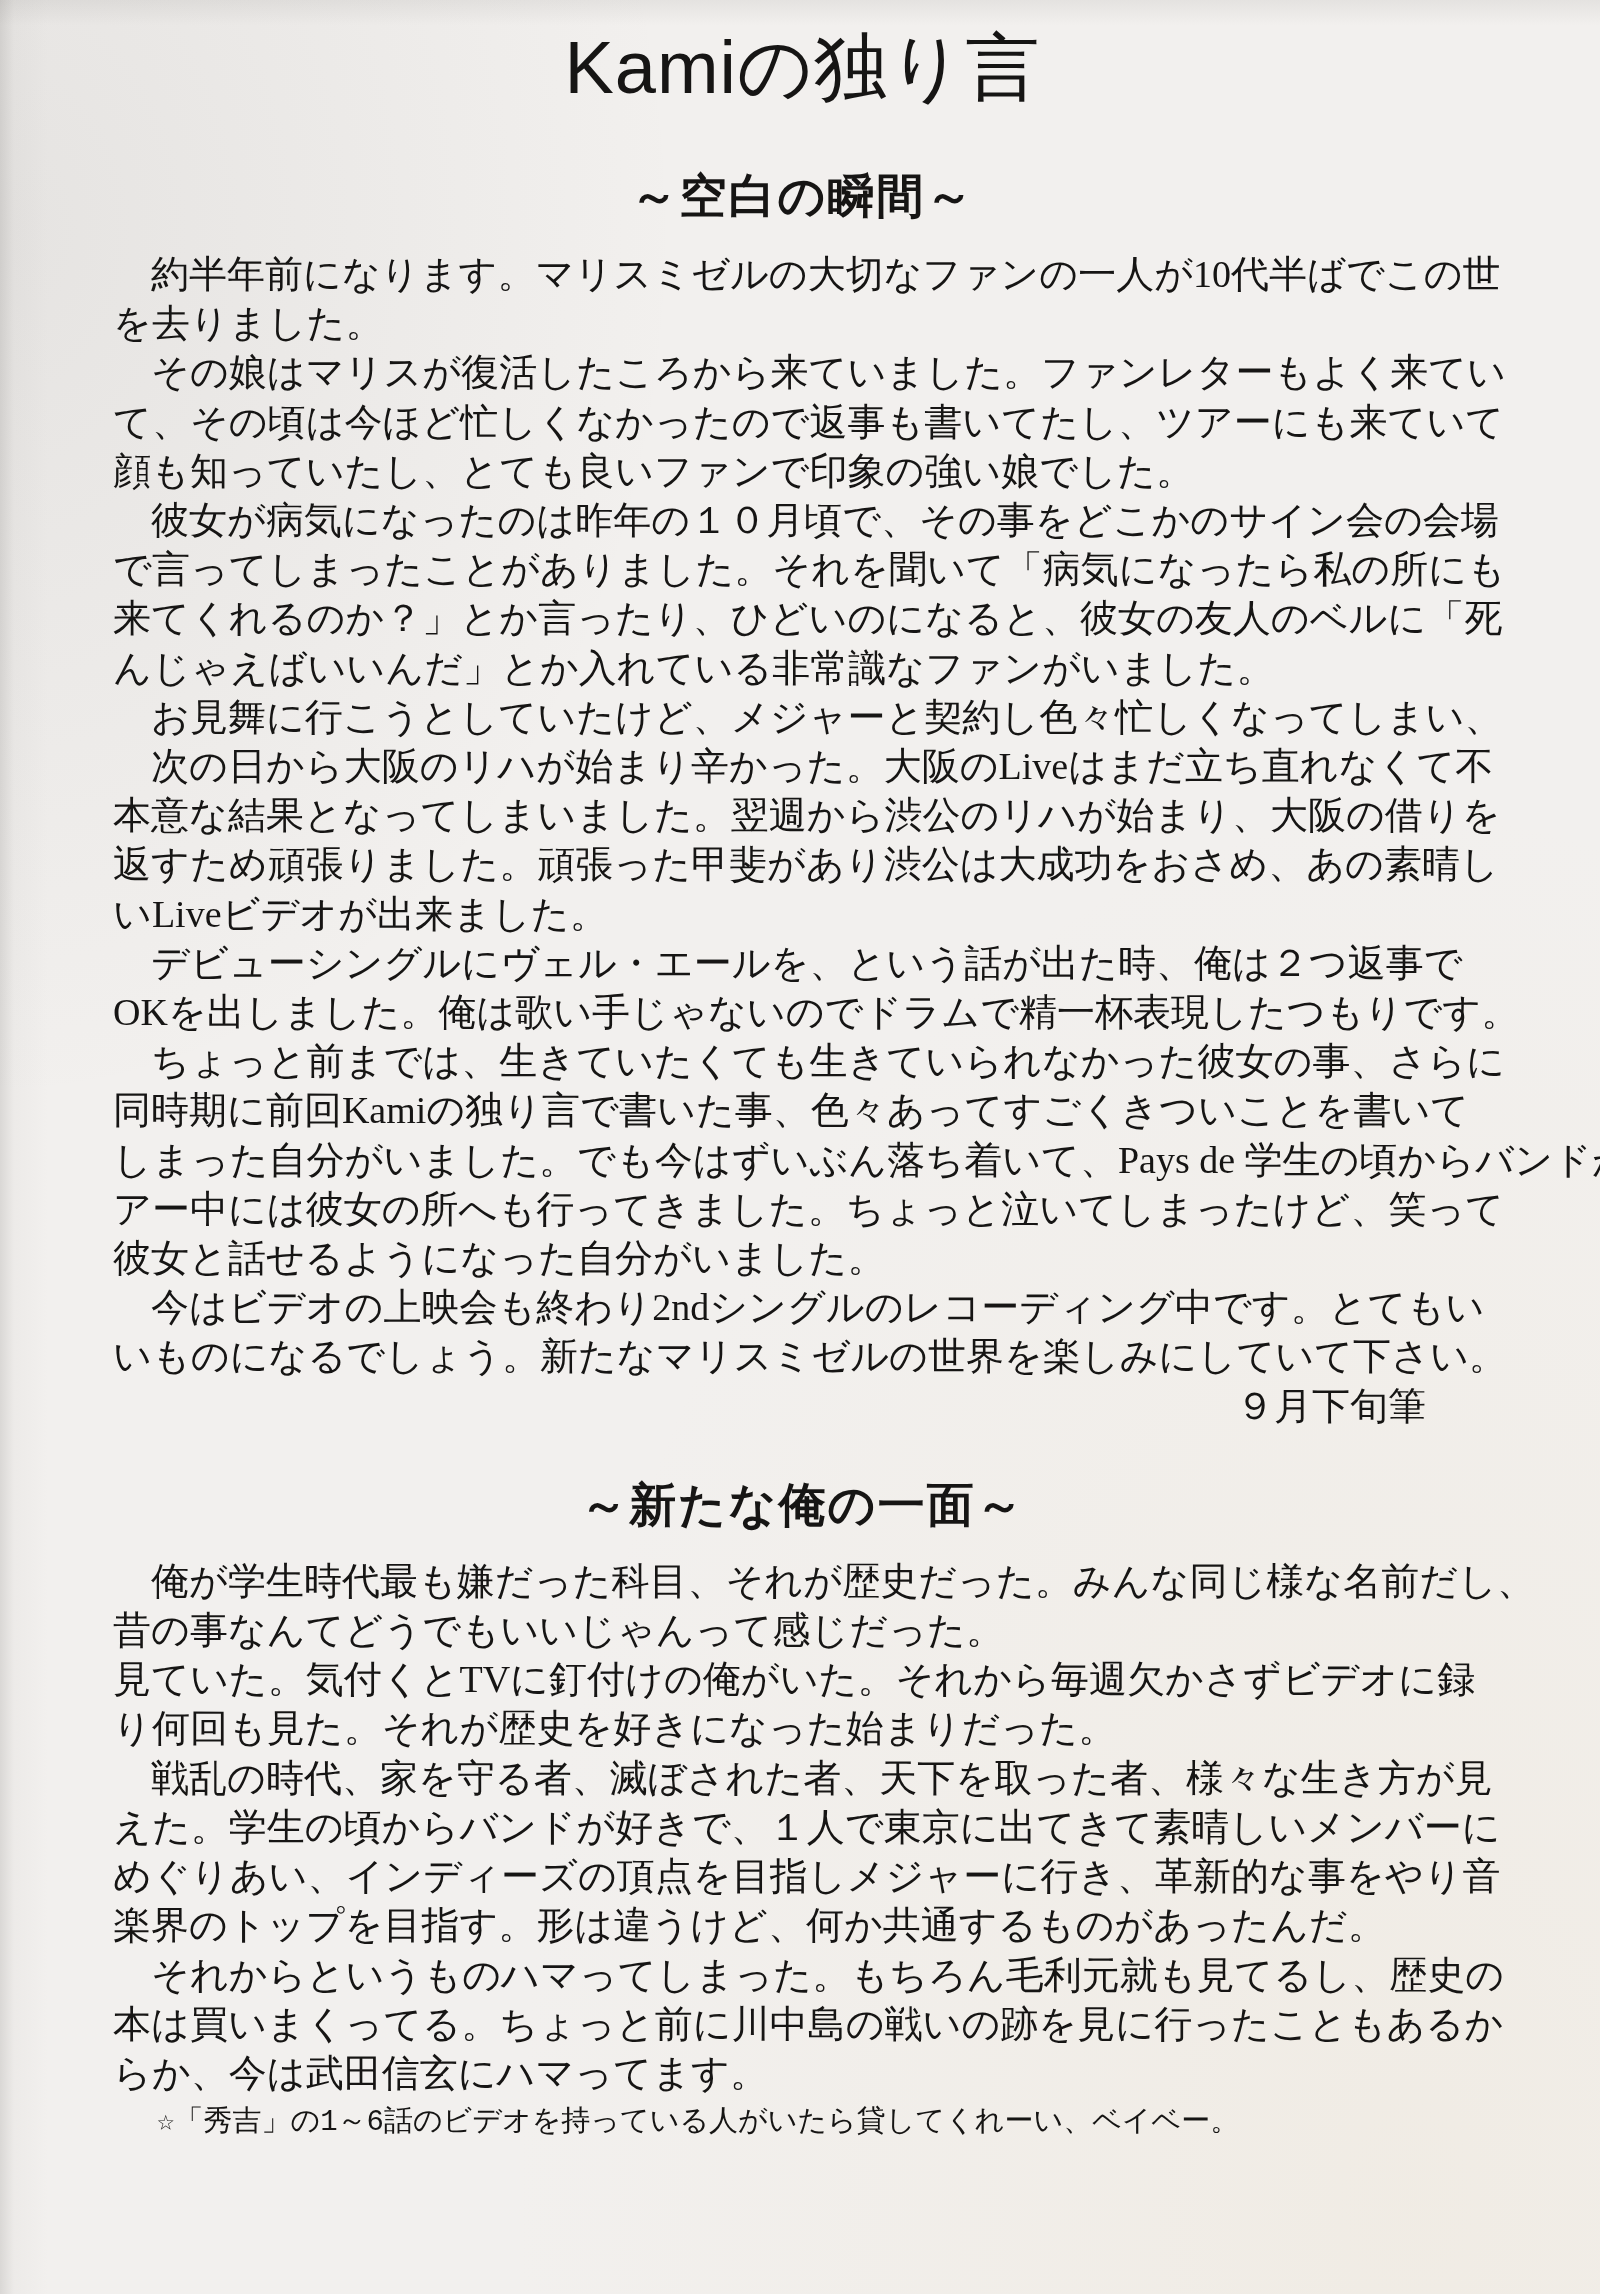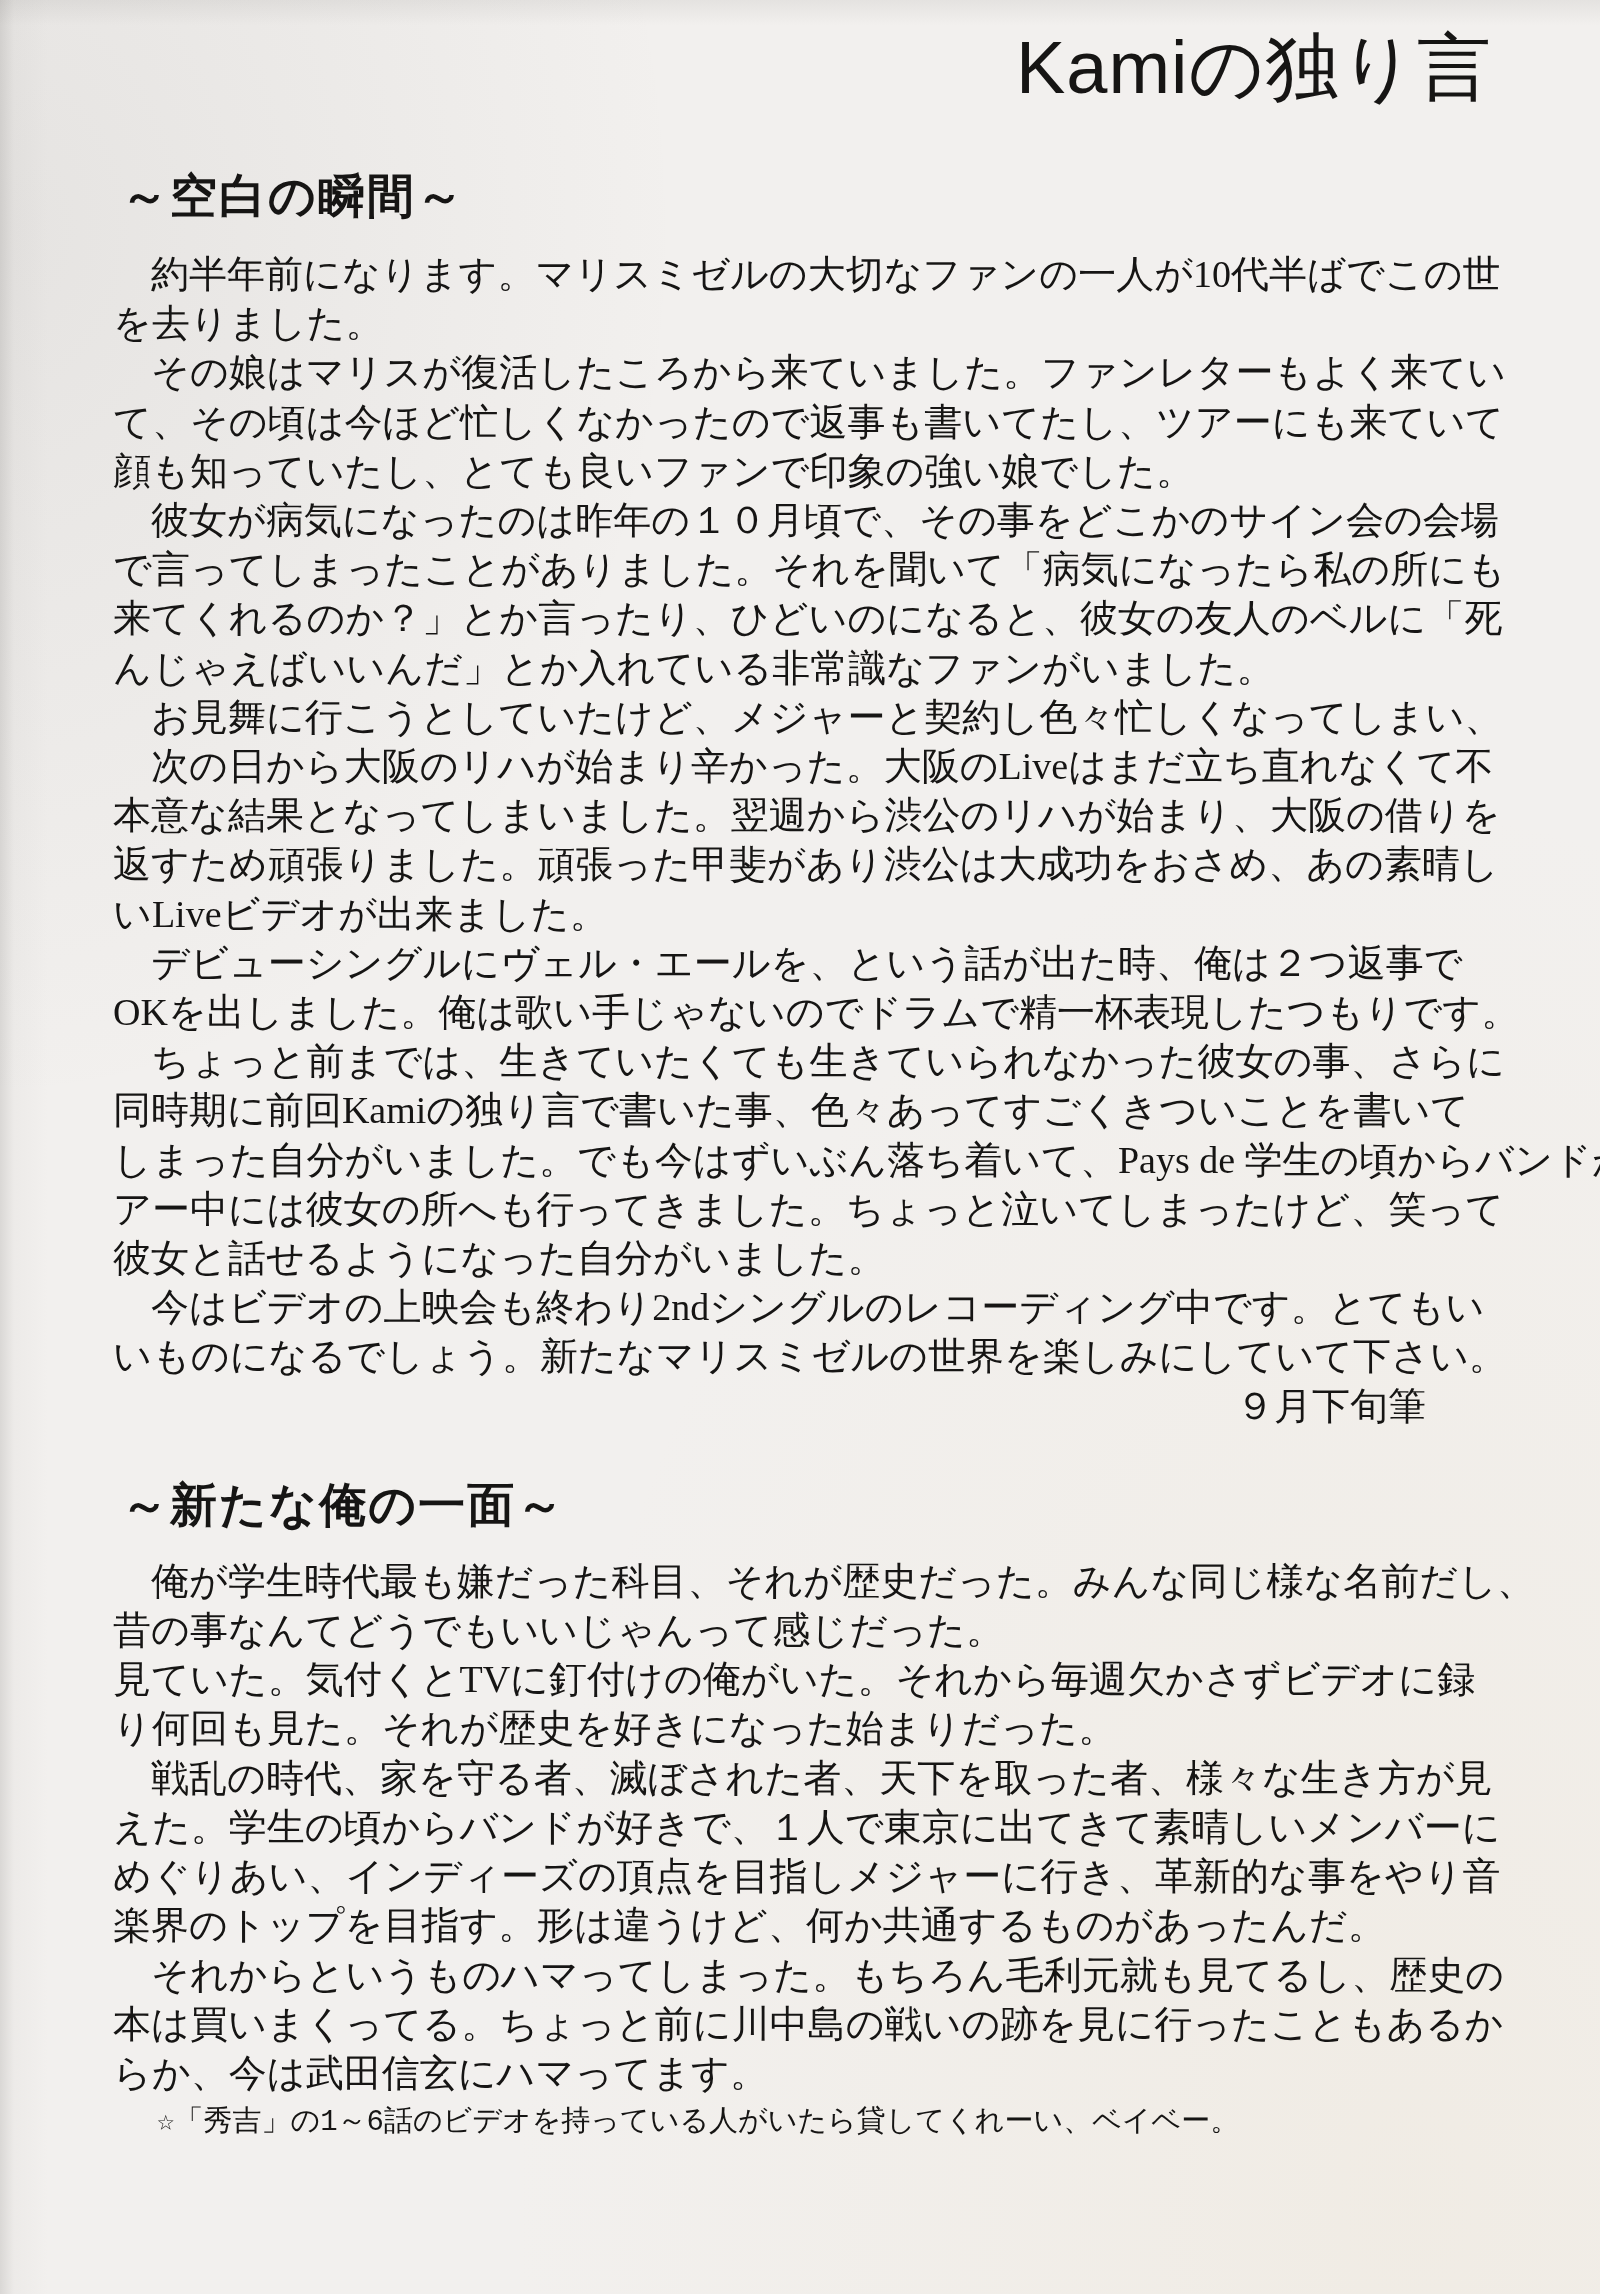--- a/index.html
+++ b/index.html
@@ -22,30 +22,30 @@
     overflow: hidden;
     box-sizing: border-box;
     padding: 30px 108px 0 113px;
   }
   .title {
     margin: 0;
     font-family: "Liberation Sans", "DejaVu Sans", sans-serif;
     font-weight: 500;
     font-size: 74px;
     line-height: 76px;
-    text-align: right;
+    text-align: center;
     letter-spacing: 1px;
   }
   .section-heading {
     margin: 8px;
     font-family: "Liberation Sans", "DejaVu Sans", sans-serif;
     font-weight: 700;
     font-size: 47px;
     line-height: 60px;
-    text-align: left;
+    text-align: center;
     letter-spacing: 2px;
   }
   .heading-1 { margin-top: 60px; }
   .heading-2 { margin-top: 44px; }
   .body-text {
     font-family: "Liberation Serif", "DejaVu Serif", serif;
     font-size: 38px;
     line-height: 49.2px;
   }
   .body-1 { margin-top: 24px; }

